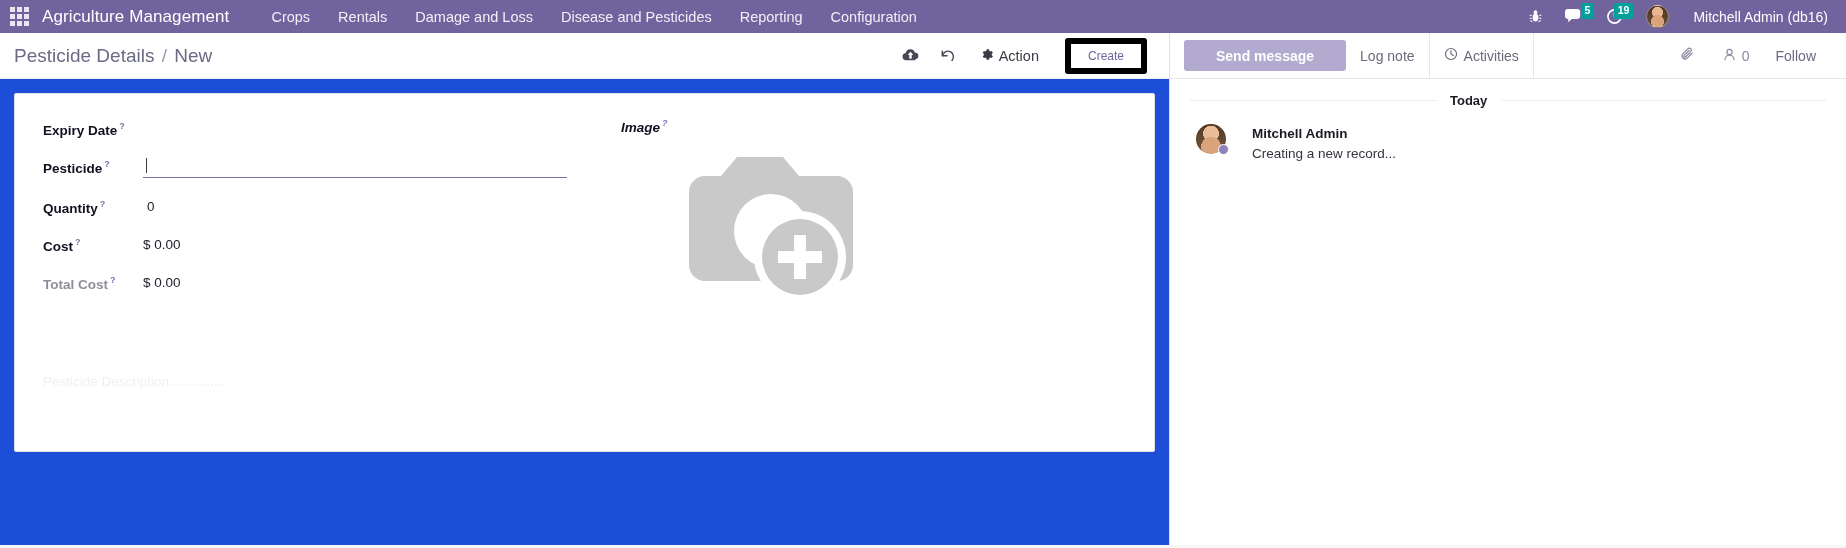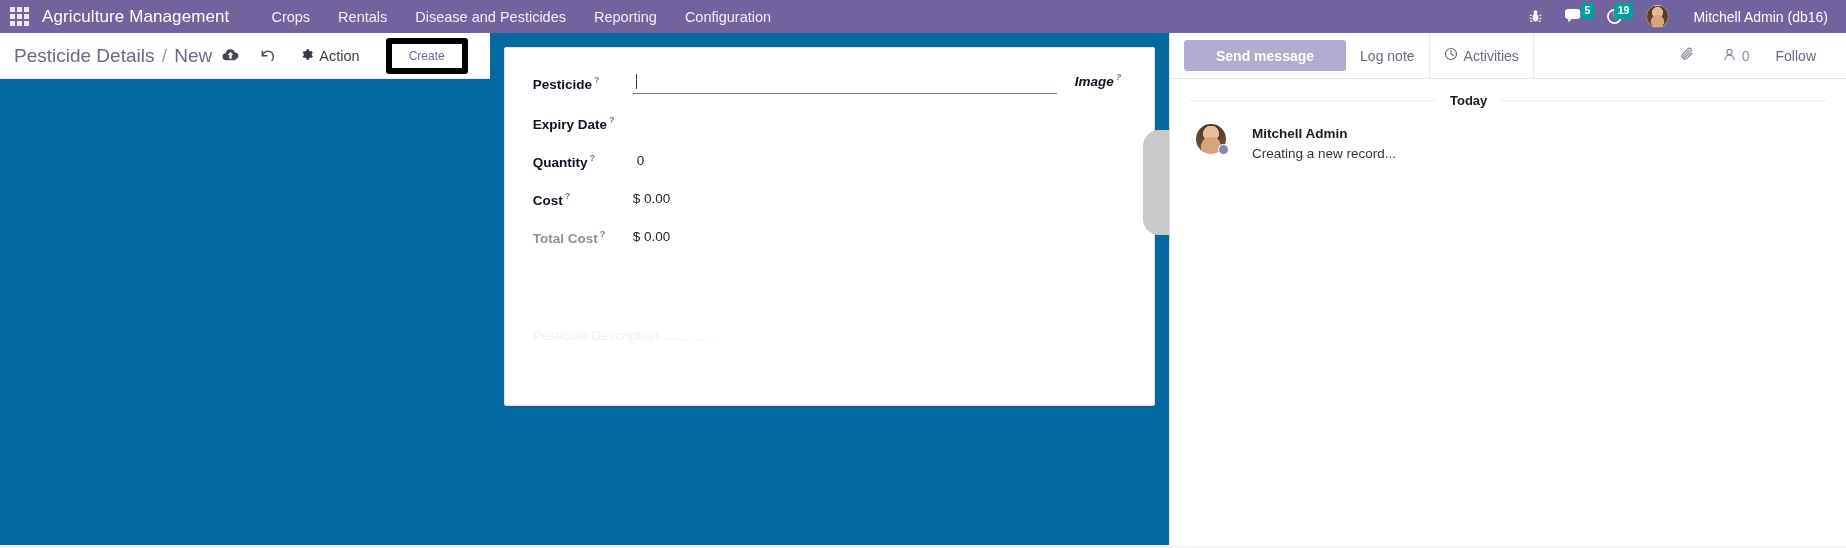--- a/index.html
+++ b/index.html
@@ -87,21 +87,21 @@
       radial-gradient(circle at 50% 74%, #d9a47c 0 34%, transparent 35%),
       radial-gradient(circle at 50% 30%, #e8b892 0 30%, transparent 31%),
       linear-gradient(#4a3526, #6b4b33);
     border: 1px solid rgba(255,255,255,.35);
     flex: none;
   }
   .user-name { font-size: 14px; white-space: nowrap; }
 
   
   .body-wrap { display: flex; height: calc(548px - 36px); }
-  .form-side { width: 1169px; display: flex; flex-direction: row; background: #0369a1; justify-content: center; }
+  .form-side { width: 1169px; display: flex; flex-direction: column; background: #1d4ed8; justify-content: center; }
   .chatter-side {
     width: 677px;
     border-left: 1px solid #e0e0e4;
     background: #ffffff;
     display: flex;
     flex-direction: column;
   }
 
   
   .control-panel {
@@ -312,20 +312,21 @@
       <i></i>
       <i></i>
       <i></i>
       <i></i>
       <i></i>
   </div>
   <div class="brand">Agriculture Management</div>
 
   <div class="menu-item">Crops</div>
   <div class="menu-item">Rentals</div>
+  <div class="menu-item">Damage and Loss</div>
   <div class="menu-item">Disease and Pesticides</div>
   <div class="menu-item">Reporting</div>
   <div class="menu-item">Configuration</div>
 
   <div class="nav-right">
     <div class="nav-ico">
       <svg width="15" height="15" viewBox="0 0 16 16" fill="#ffffff" aria-hidden="true">
         <ellipse cx="8" cy="9" rx="3.1" ry="4.2"></ellipse>
         <circle cx="8" cy="3.4" r="2"></circle>
         <rect x="1.6" y="6" width="2.6" height="1.1" rx=".5"></rect>
@@ -399,33 +400,33 @@
     </div>
 
     <div class="sheet-bg">
       <div class="sheet">
         <div class="group-row">
 
           <div class="col-left">
 
             <div class="f-row">
               <div class="f-label">
+                <span>Expiry Date</span><span class="q">?</span>
+              </div>
+              <div class="f-val empty-line"></div>
+            </div>
+
+            <div class="f-row">
+              <div class="f-label">
                 <span>Pesticide</span><span class="q">?</span>
               </div>
               <div class="caret-box">
                 <input class="txt-input" value="" style="">
                 <span class="caret"></span>
               </div>
-            </div>
-
-            <div class="f-row">
-              <div class="f-label">
-                <span>Expiry Date</span><span class="q">?</span>
-              </div>
-              <div class="f-val empty-line"></div>
             </div>
 
             <div class="f-row">
               <div class="f-label">
                 <span>Quantity</span><span class="q">?</span>
               </div>
               <div class="f-val" style="padding-left:4px">0</div>
             </div>
 
             <div class="f-row">

